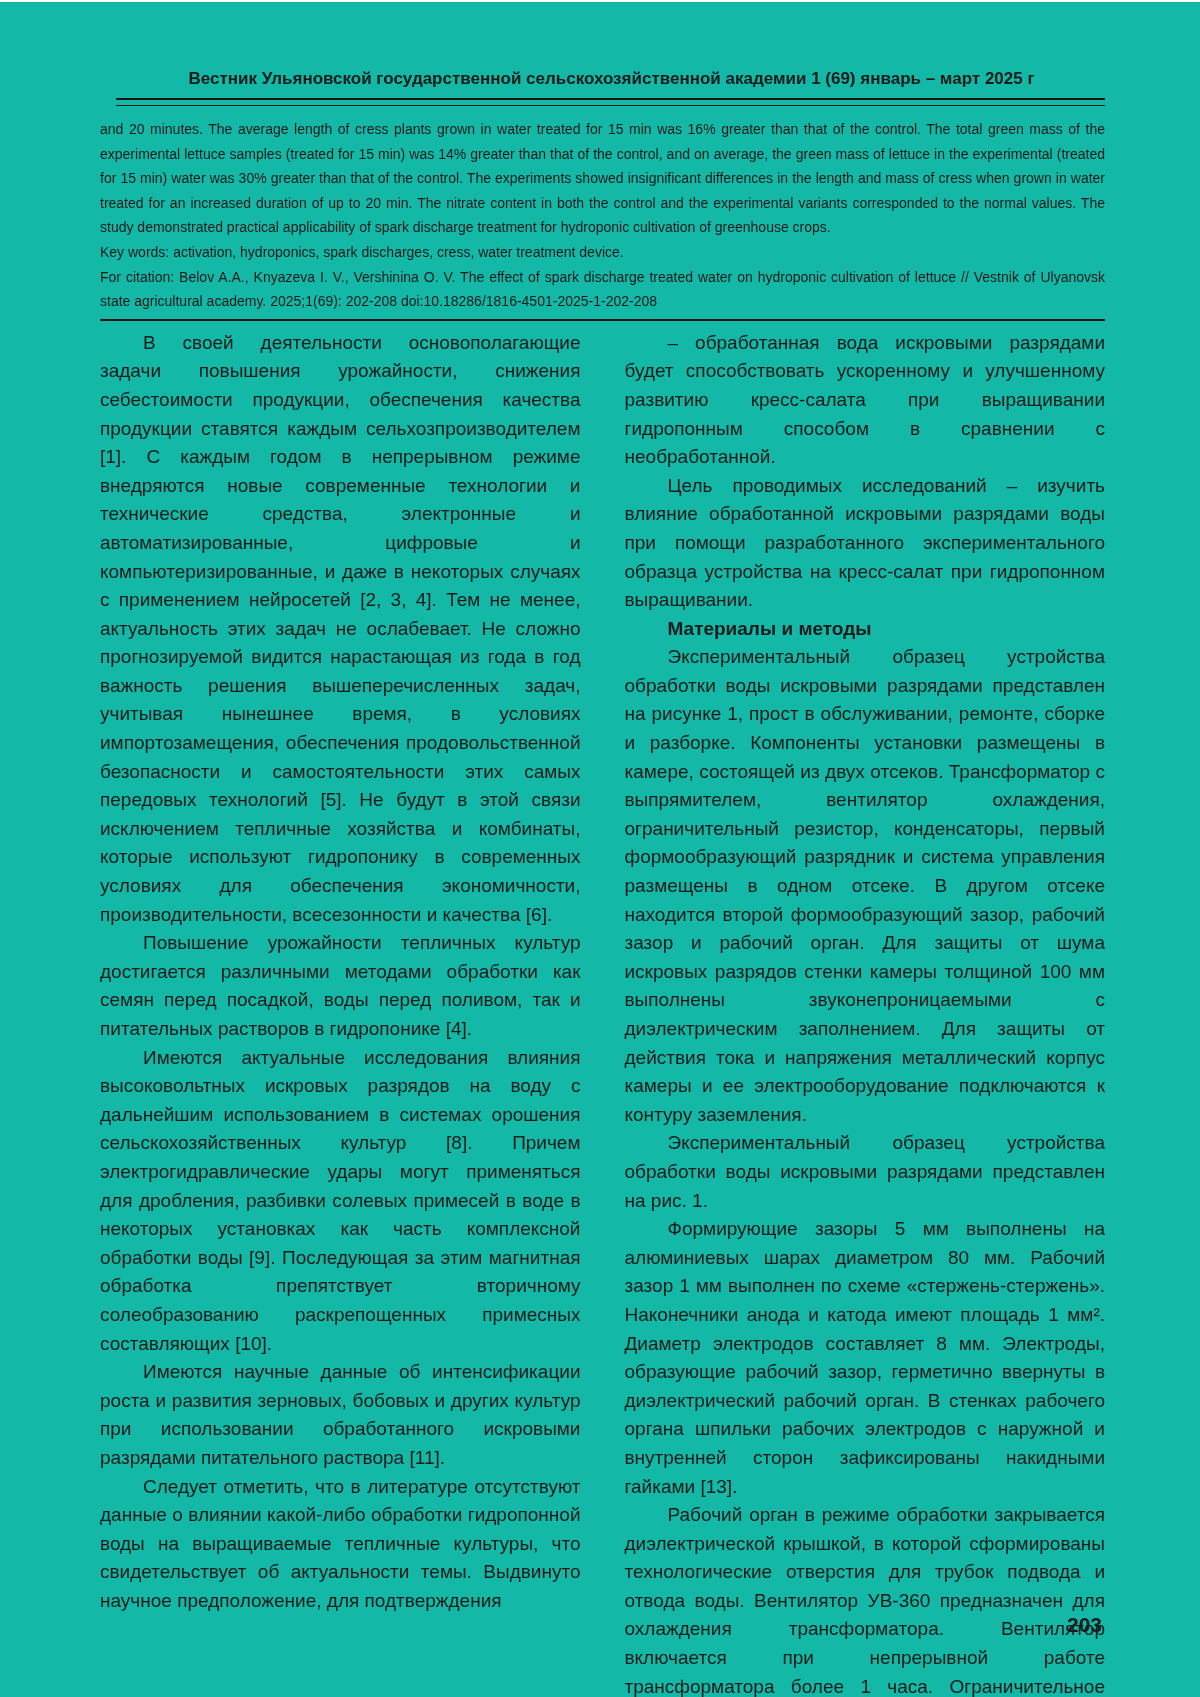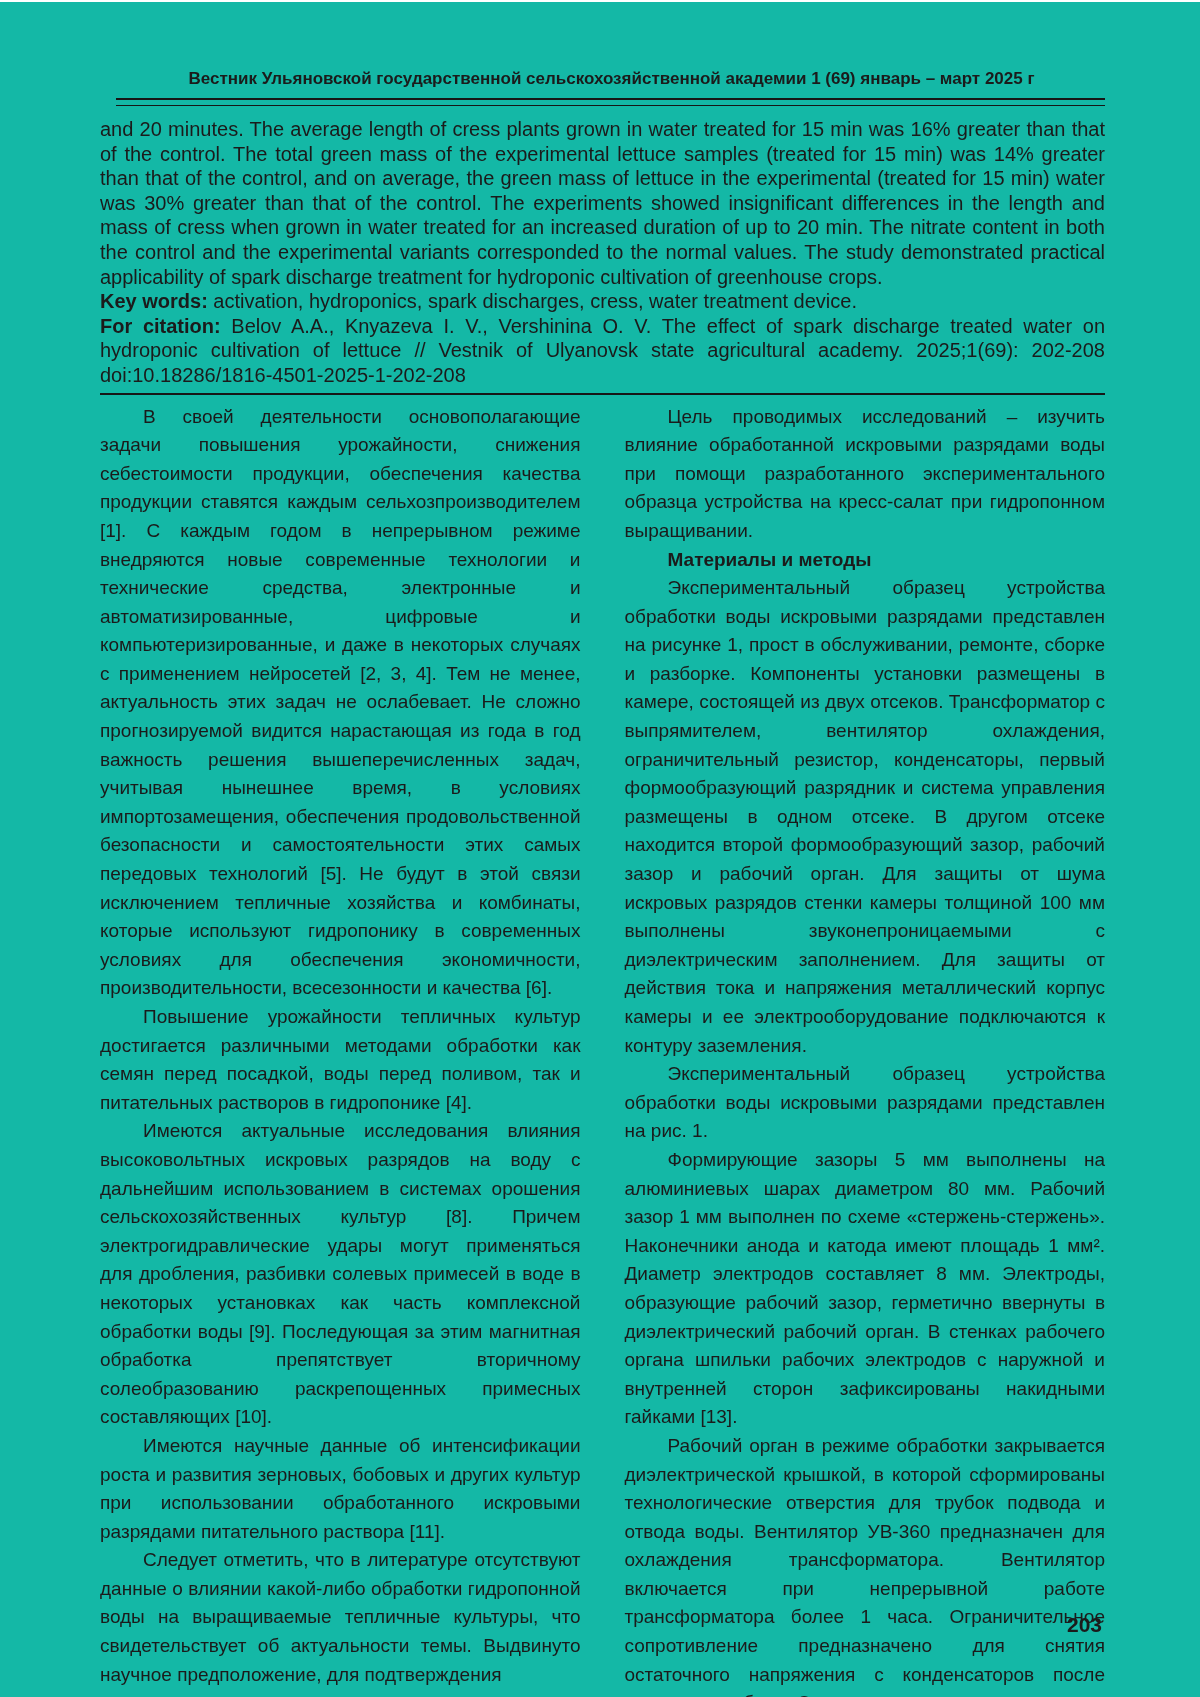--- a/index.html
+++ b/index.html
@@ -26,26 +26,26 @@
   }
   .header-rule {
     height: 5px;
     border-top: 2.5px solid #161616;
     border-bottom: 1.5px solid #161616;
     margin-left: 16px;
   }
   
   .abstract {
     margin-top: 11px;
-    font-size: 20px;
+    font-size: 14px;
     line-height: 24.6px;
     text-align: justify;
   }
   .abstract p { margin: 0; }
-  .lead { font-weight: bold; }
+  .lead { font-weight: normal; }
   
   .section-rule {
     border-top: 2px solid #161616;
     margin-top: 5px;
   }
   
   .columns {
     display: flex;
     gap: 44px;
     margin-top: 8px;
@@ -89,20 +89,21 @@
 
     <div class="col">
       <p>В своей деятельности основополагающие задачи повышения урожайности, снижения себестоимости продукции, обеспечения качества продукции ставятся каждым сельхозпроизводителем [1]. С каждым годом в непрерывном режиме внедряются новые современные технологии и технические средства, электронные и автоматизированные, цифровые и компьютеризированные, и даже в некоторых случаях с применением нейросетей [2, 3, 4]. Тем не менее, актуальность этих задач не ослабевает. Не сложно прогнозируемой видится нарастающая из года в год важность решения вышеперечисленных задач, учитывая нынешнее время, в условиях импортозамещения, обеспечения продовольственной безопасности и самостоятельности этих самых передовых технологий [5]. Не будут в этой связи исключением тепличные хозяйства и комбинаты, которые используют гидропонику в современных условиях для обеспечения экономичности, производительности, всесезонности и качества [6].</p>
       <p>Повышение урожайности тепличных культур достигается различными методами обработки как семян перед посадкой, воды перед поливом, так и питательных растворов в гидропонике [4].</p>
       <p>Имеются актуальные исследования влияния высоковольтных искровых разрядов на воду с дальнейшим использованием в системах орошения сельскохозяйственных культур [8]. Причем электрогидравлические удары могут применяться для дробления, разбивки солевых примесей в воде в некоторых установках как часть комплексной обработки воды [9]. Последующая за этим магнитная обработка препятствует вторичному солеобразованию раскрепощенных примесных составляющих [10].</p>
       <p>Имеются научные данные об интенсификации роста и развития зерновых, бобовых и других культур при использовании обработанного искровыми разрядами питательного раствора [11].</p>
       <p>Следует отметить, что в литературе отсутствуют данные о влиянии какой-либо обработки гидропонной воды на выращиваемые тепличные культуры, что свидетельствует об актуальности темы. Выдвинуто научное предположение, для подтверждения</p>
     </div>
 
     <div class="col">
+      <p>– обработанная вода искровыми разрядами будет способствовать ускоренному и улучшенному развитию кресс-салата при выращивании гидропонным способом в сравнении с необработанной.</p>
       <p>Цель проводимых исследований – изучить влияние обработанной искровыми разрядами воды при помощи разработанного экспериментального образца устройства на кресс-салат при гидропонном выращивании.</p>
       <p class="h">Материалы и методы</p>
       <p>Экспериментальный образец устройства обработки воды искровыми разрядами представлен на рисунке 1, прост в обслуживании, ремонте, сборке и разборке. Компоненты установки размещены в камере, состоящей из двух отсеков. Трансформатор с выпрямителем, вентилятор охлаждения, ограничительный резистор, конденсаторы, первый формообразующий разрядник и система управления размещены в одном отсеке. В другом отсеке находится второй формообразующий зазор, рабочий зазор и рабочий орган. Для защиты от шума искровых разрядов стенки камеры толщиной 100 мм выполнены звуконепроницаемыми с диэлектрическим заполнением. Для защиты от действия тока и напряжения металлический корпус камеры и ее электрооборудование подключаются к контуру заземления.</p>
       <p>Экспериментальный образец устройства обработки воды искровыми разрядами представлен на рис. 1.</p>
       <p>Формирующие зазоры 5 мм выполнены на алюминиевых шарах диаметром 80 мм. Рабочий зазор 1 мм выполнен по схеме «стержень-стержень». Наконечники анода и катода имеют площадь 1 мм². Диаметр электродов составляет 8 мм. Электроды, образующие рабочий зазор, герметично ввернуты в диэлектрический рабочий орган. В стенках рабочего органа шпильки рабочих электродов с наружной и внутренней сторон зафиксированы накидными гайками [13].</p>
       <p>Рабочий орган в режиме обработки закрывается диэлектрической крышкой, в которой сформированы технологические отверстия для трубок подвода и отвода воды. Вентилятор УВ-360 предназначен для охлаждения трансформатора. Вентилятор включается при непрерывной работе трансформатора более 1 часа. Ограничительное сопротивление предназначено для снятия остаточного напряжения с конденсаторов после окончания работы. Система</p>
     </div>
 
   </main>
 

